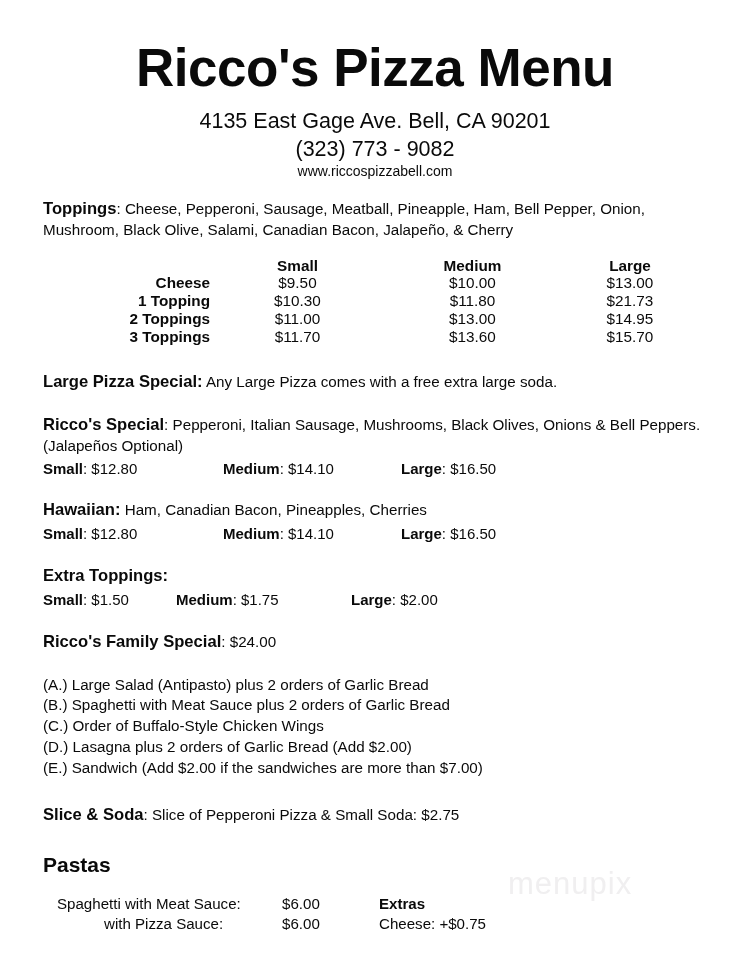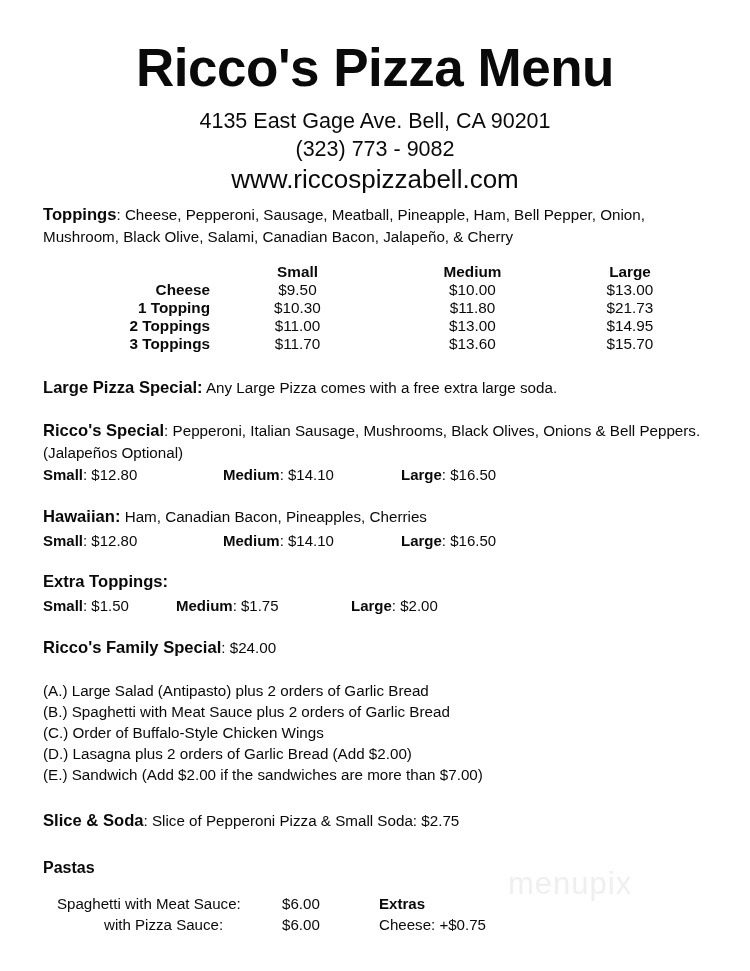--- a/index.html
+++ b/index.html
@@ -54,37 +54,37 @@
     margin-top: 13px;
     line-height: 1.28;
   }
   .phone {
     text-align: center;
     font-size: 21.5px;
     line-height: 1.28;
   }
   .web {
     text-align: center;
-    font-size: 26px;
+    font-size: 14px;
     line-height: 1.28;
   }
 
   
   .para {
     font-size: 15.2px;
     line-height: 1.33;
   }
   .b { font-weight: bold; }
   .hdr-lbl {
     font-weight: bold;
     font-size: 16.6px;
   }
 
   .toppings-block {
-    margin-top: 8px;
+    margin-top: 17px;
     font-size: 15.2px;
     line-height: 1.34;
     padding-left: 3px;
   }
 
   
   table.prices {
     border-collapse: collapse;
     margin-top: 16px;
     width: 655px;
@@ -134,21 +134,21 @@
   .desc-cont { font-size: 15.2px; line-height: 1.3; }
 
   .list-line {
     font-size: 15.2px;
     line-height: 1.375;
   }
 
   
   .pastas-title {
     font-weight: bold;
-    font-size: 16px;
+    font-size: 21px;
     padding-left: 3px;
   }
   table.pastas {
     border-collapse: collapse;
     margin-top: 17px;
     margin-left: 17px;
     font-size: 15.1px;
   }
   table.pastas td {
     padding: 0;

